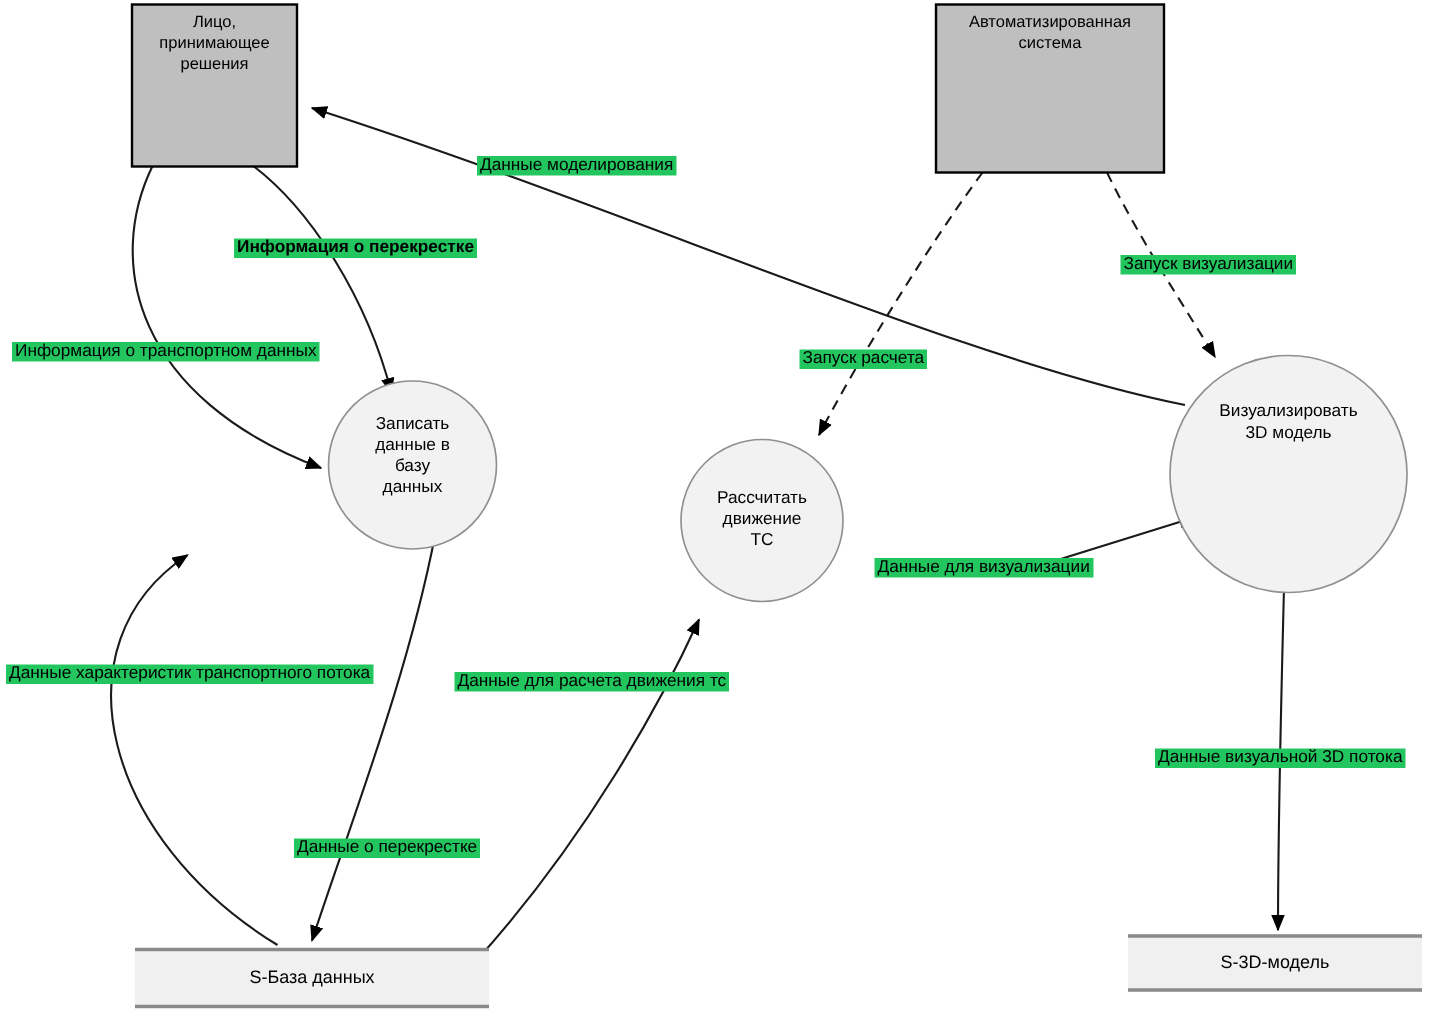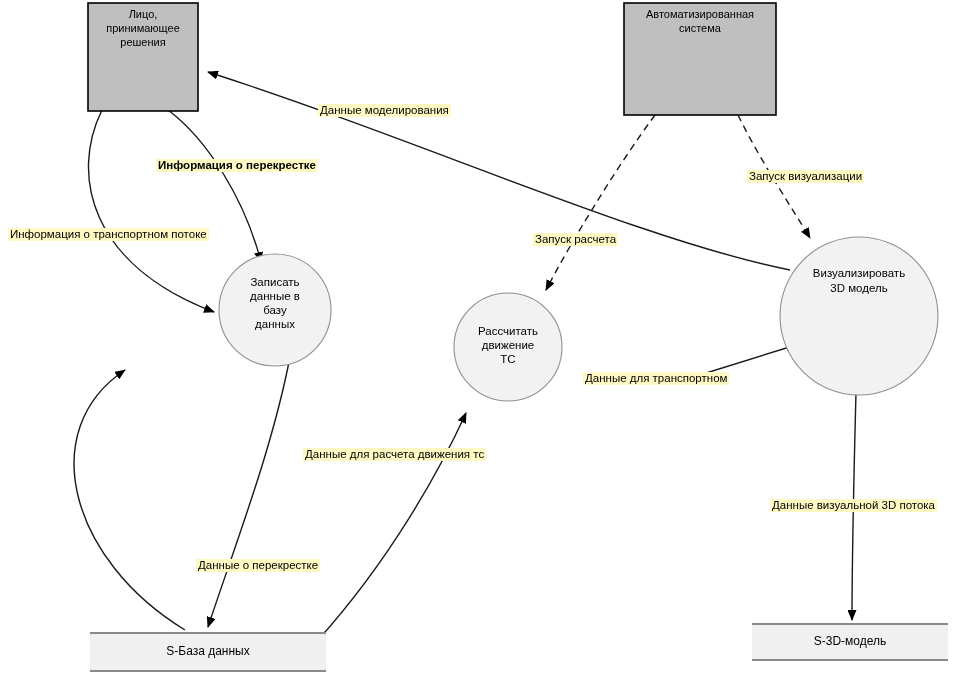--- a/index.html
+++ b/index.html
@@ -64,21 +64,21 @@
   .store-text {
     font-size: 12px;
   }
   .edge-label {
     position: absolute;
     font-family: "Liberation Sans", sans-serif;
     font-size: 11.5px;
     color: #000000;
     white-space: nowrap;
     line-height: 1.1;
-    background: #fef9c3;
+    background: #22c55e;
     padding: 0 2px;
   }
 </style>
 </head>
 <body>
 
 <div id="diagram-root">
 
   <svg id="diagram-svg" viewBox="0 0 964 679">
     <defs>
@@ -153,28 +153,29 @@
       <line class="store-rule" x1="752" y1="624" x2="948" y2="624"></line>
       <line class="store-rule" x1="752" y1="660" x2="948" y2="660"></line>
       <text class="node-text store-text" x="850" y="642">S-3D-модель</text>
     </g>
   </svg>
 
   <div class="edge-label" style="left:318px; top:104px;">Данные моделирования</div>
 
   <div class="edge-label" style="left:156px; top:159px;font-weight:bold;">Информация о перекрестке</div>
 
-  <div class="edge-label" style="left:8px; top:228px;">Информация о транспортном потоке</div>
+  <div class="edge-label" style="left:8px; top:228px;">Информация о транспортном данных</div>
 
+  <div class="edge-label" style="left:4px; top:443px;">Данные характеристик транспортного потока</div>
 
   <div class="edge-label" style="left:303px; top:448px;">Данные для расчета движения тс</div>
 
   <div class="edge-label" style="left:196px; top:535px;margin-top:24px;">Данные о перекрестке</div>
 
   <div class="edge-label" style="left:747px; top:170px;">Запуск визуализации</div>
 
   <div class="edge-label" style="left:533px; top:233px;">Запуск расчета</div>
 
-  <div class="edge-label" style="left:583px; top:372px;">Данные для транспортном</div>
+  <div class="edge-label" style="left:583px; top:372px;">Данные для визуализации</div>
 
   <div class="edge-label" style="left:770px; top:499px;">Данные визуальной 3D потока</div>
 
 </div>
 
 </body></html>

